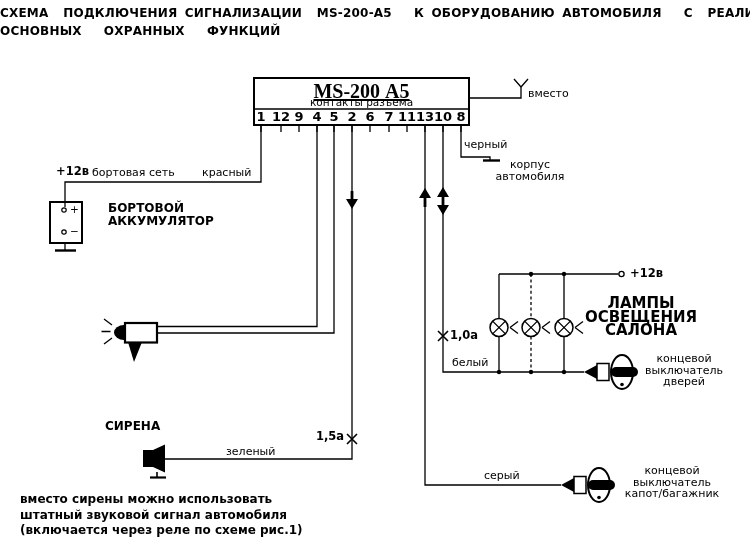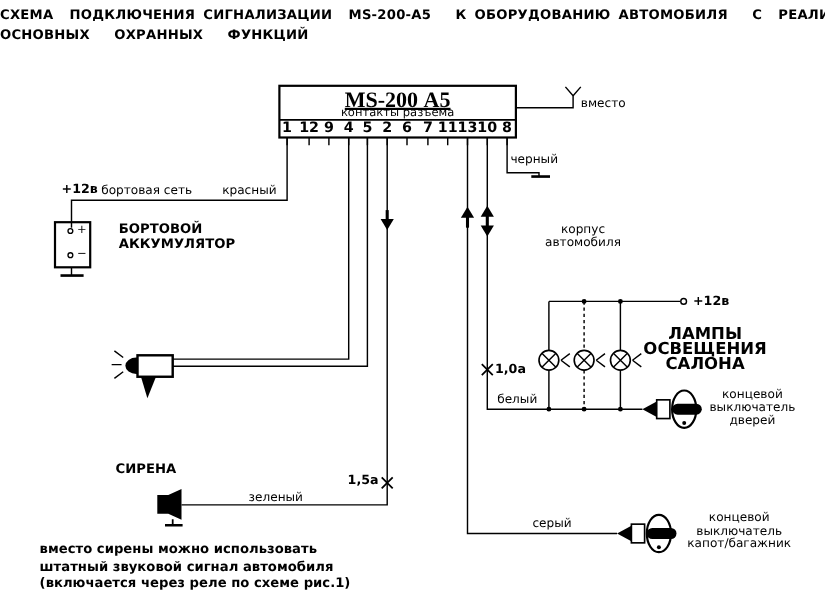--- a/index.html
+++ b/index.html
@@ -161,21 +161,21 @@
   <span class="pin" style="left:342px;">2</span>
   <span class="pin" style="left:360px;">6</span>
   <span class="pin" style="left:379px;">7</span>
   <span class="pin" style="left:397px;">11</span>
   <span class="pin" style="left:415px;">13</span>
   <span class="pin" style="left:433px;">10</span>
   <span class="pin" style="left:451px;">8</span>
 
   <div class="lbl" style="left:528px;top:88px;">вместо</div>
   <div class="lbl" style="left:464px;top:139px;">черный</div>
-  <div class="lbl ctr" style="left:494px;top:159px;width:72px;margin-top:44px;">корпус
+  <div class="lbl ctr" style="left:494px;top:159px;width:72px;">корпус
 автомобиля</div>
 
   <div class="lbl b" style="left:56px;top:166px;font-size:11.5px;">+12в</div>
   <div class="lbl" style="left:92px;top:167px;">бортовая сеть</div>
   <div class="lbl" style="left:202px;top:167px;">красный</div>
 
   <div class="lbl b" style="left:108px;top:202px;font-size:12px;line-height:13px;">БОРТОВОЙ
 АККУМУЛЯТОР</div>
   <div class="lbl" style="left:70px;top:204px;font-size:10.5px;">+</div>
   <div class="lbl" style="left:70px;top:226px;font-size:10.5px;">−</div>
@@ -193,17 +193,17 @@
 САЛОНА</div>
   <div class="lbl b" style="left:630px;top:268px;font-size:11.5px;">+12в</div>
 
   <div class="lbl ctr" style="left:639px;top:353px;width:90px;">концевой
 выключатель
 дверей</div>
   <div class="lbl ctr" style="left:622px;top:465px;width:100px;">концевой
 выключатель
 капот/багажник</div>
 
-  <div class="lbl b" style="left:36px;top:492px;font-size:12px;line-height:15.5px;">вместо сирены можно использовать
+  <div class="lbl b" style="left:20px;top:492px;font-size:12px;line-height:15.5px;">вместо сирены можно использовать
 штатный звуковой сигнал автомобиля
 (включается через реле по схеме рис.1)</div>
 
 </div>
 
 </body></html>

